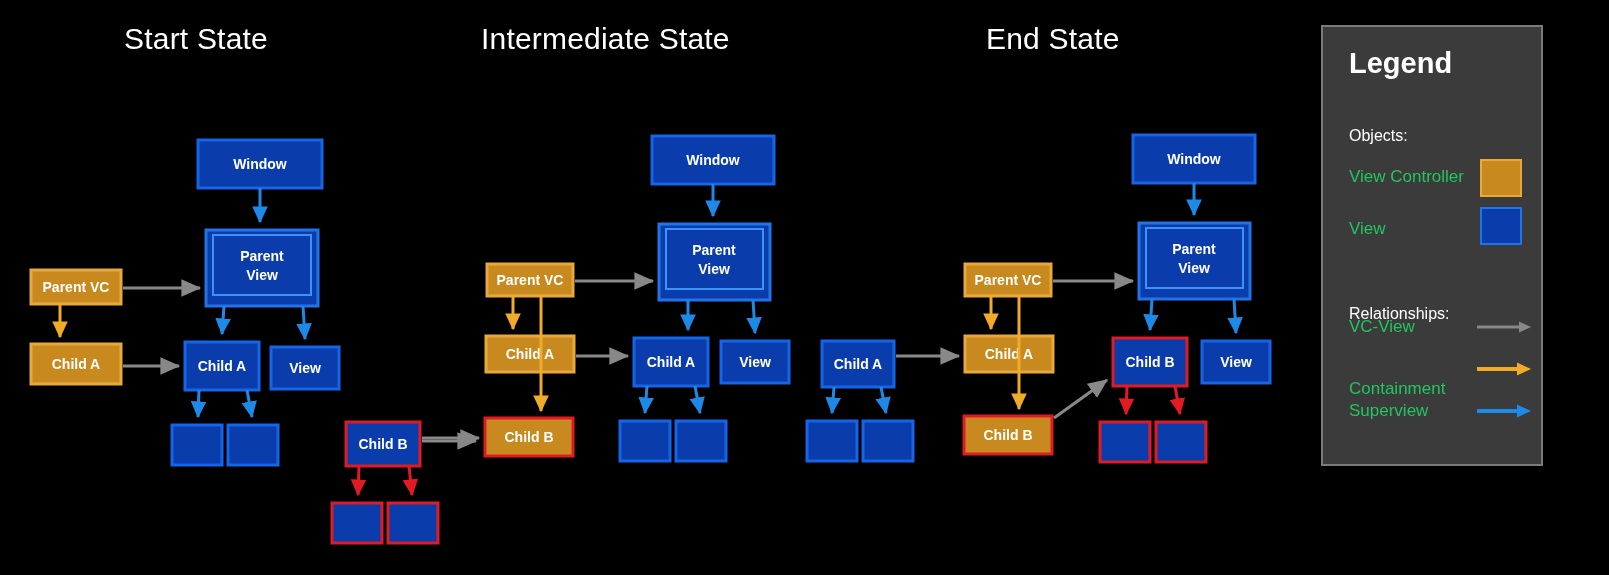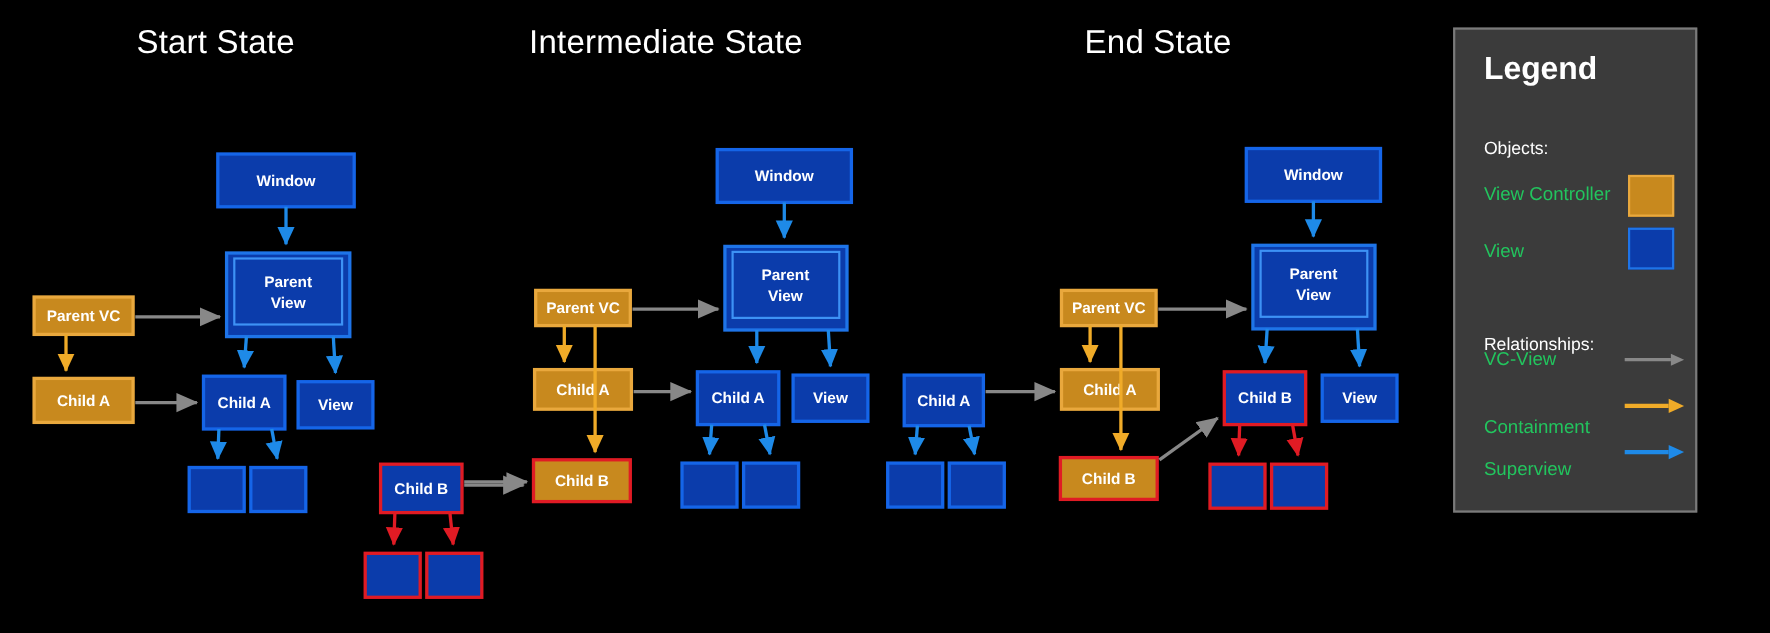--- a/index.html
+++ b/index.html
@@ -271,20 +271,20 @@
       <line x1="2" y1="8" x2="44" y2="8" stroke="#888888" stroke-width="3"></line>
       <path d="M44,2.5 L56,8 L44,13.5 z" fill="#888888"></path>
     </svg>
 
     <div class="item-label" style="top:332px;margin-top:20px;">Containment</div>
     <svg class="arrow-svg" style="top:334px;" viewBox="0 0 58 16">
       <line x1="2" y1="8" x2="42" y2="8" stroke="#f0ab28" stroke-width="4"></line>
       <path d="M42,1.5 L56,8 L42,14.5 z" fill="#f0ab28"></path>
     </svg>
 
-    <div class="item-label" style="top:390px;">Superview</div>
+    <div class="item-label" style="top:374px;">Superview</div>
     <svg class="arrow-svg" style="top:376px;" viewBox="0 0 58 16">
       <line x1="2" y1="8" x2="42" y2="8" stroke="#1e8ae8" stroke-width="4"></line>
       <path d="M42,1.5 L56,8 L42,14.5 z" fill="#1e8ae8"></path>
     </svg>
   </div>
 
 </div>
 
 </body></html>

